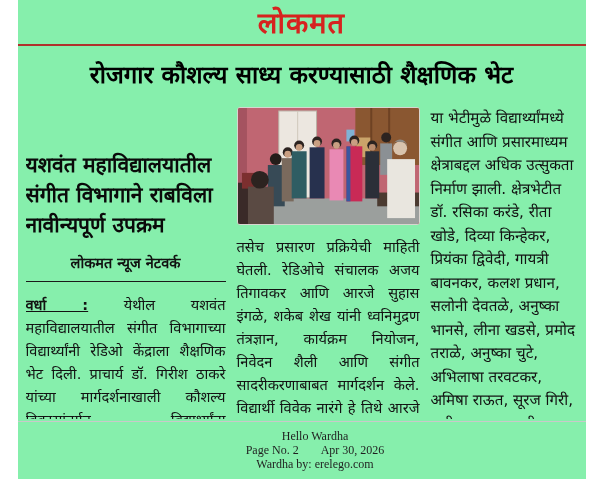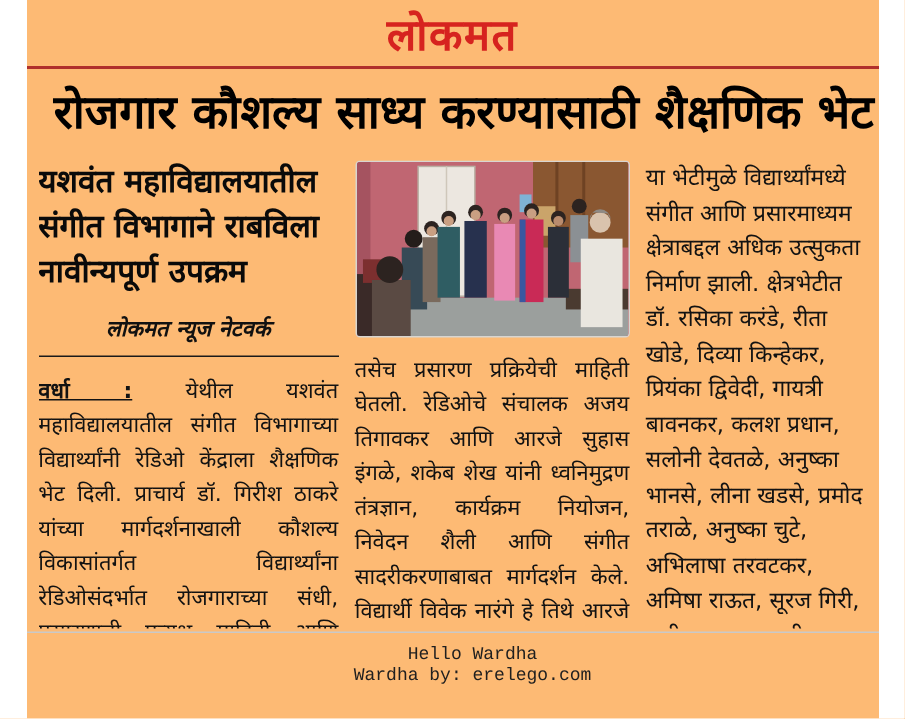--- a/index.html
+++ b/index.html
@@ -2,21 +2,21 @@
 <html><head>
 <meta charset="utf-8">
 <style>
   * { margin: 0; padding: 0; box-sizing: border-box; }
   html, body { background: #ffffff; }
   .page {
     position: relative;
     width: 568px;
     height: 479px;
     margin: 0 auto;
-    background: #fdba74;
+    background: #86efac;
     overflow: hidden;
     font-family: "DejaVu Sans", "Liberation Sans", sans-serif;
     color: #111;
   }
   .masthead {
     position: absolute;
     top: 4px; left: 0; right: 0;
     height: 38px;
     text-align: center;
   }
@@ -30,52 +30,52 @@
   }
   .masthead-rule {
     position: absolute;
     top: 44px; left: 0; right: 0;
     height: 2px;
     background: #b0302c;
   }
   .headline {
     position: absolute;
     top: 50px; left: 3px; right: 3px;
-    font-size: 31px;
+    font-size: 24px;
     font-weight: 800;
     color: #000;
-    text-align: right;
+    text-align: center;
     white-space: nowrap;
     line-height: 50px;
   }
   .content {
     position: absolute;
     top: 107px; left: 8px; right: 8px; bottom: 60px;
     display: flex;
     gap: 11px;
     overflow: hidden;
   }
   .col-left  { width: 200px; flex: none; }
   .col-mid   { width: 183px; flex: none; }
   .col-right { flex: 1; }
   .subhead {
     font-size: 21px;
     font-weight: 800;
     line-height: 1.42;
     color: #0a0a0a;
     margin-bottom: 6px;
+    margin-top: 44px;
   }
   .byline {
     text-align: center;
     font-weight: 700;
     font-size: 14.5px;
     padding: 6px 0 9px 0;
     border-bottom: 1.5px solid #1a1a1a;
     margin-bottom: 11px;
-    font-style: italic;
   }
   .bodytext {
     font-size: 14.6px;
     line-height: 23px;
     text-align: justify;
     color: #121212;
   }
   .bodytext .dateline { font-weight: 800; text-decoration: underline; }
   .photo-frame {
     width: 183px;
@@ -97,21 +97,21 @@
   .footer-rule {
     position: absolute;
     left: 0; right: 0; top: 421px;
     height: 1px;
     background: #c9c9c9;
   }
   .footer {
     position: absolute;
     top: 430px; left: 0; right: 0;
     text-align: center;
-    font-family: Liberation Mono, monospace;
+    font-family: Liberation Serif, serif;
     font-size: 12px;
     line-height: 13px;
     color: #1f1f1f;
     margin-left: 27px;
   }
   .footer .row { margin-bottom: 1px; }
   .footer .gap { display: inline-block; width: 22px; }
 </style>
 </head>
 <body>
@@ -194,16 +194,19 @@
     <div class="col-right">
       <p class="bodytext-right">या भेटीमुळे विद्यार्थ्यांमध्ये संगीत आणि प्रसारमाध्यम क्षेत्राबद्दल अधिक उत्सुकता निर्माण झाली. क्षेत्रभेटीत डॉ. रसिका करंडे, रीता खोडे, दिव्या किन्हेकर, प्रियंका द्विवेदी, गायत्री बावनकर, कलश प्रधान, सलोनी देवतळे, अनुष्का भानसे, लीना खडसे, प्रमोद तराळे, अनुष्का चुटे, अभिलाषा तरवटकर, अमिषा राऊत, सूरज गिरी, समीर मसराम आदी उपस्थित होते. ही भेट विद्यार्थ्यांच्या कौशल्य विकास उपक्रमामध्ये उपयुक्त ठरली. या उपक्रमाचे प्राचार्य डॉ. गिरीश ठाकरे यांनी कौतुक केले.</p>
     </div>
 
   </div>
 
   <div class="footer-rule"></div>
 
   <div class="footer">
     <div class="row">Hello Wardha</div>
+    <div class="row">
+      <span>Page No. 2</span><span class="gap"></span><span>Apr 30, 2026</span>
+    </div>
     <div class="row">Wardha by: erelego.com</div>
   </div>
 
 </div>
 
 </body></html>

